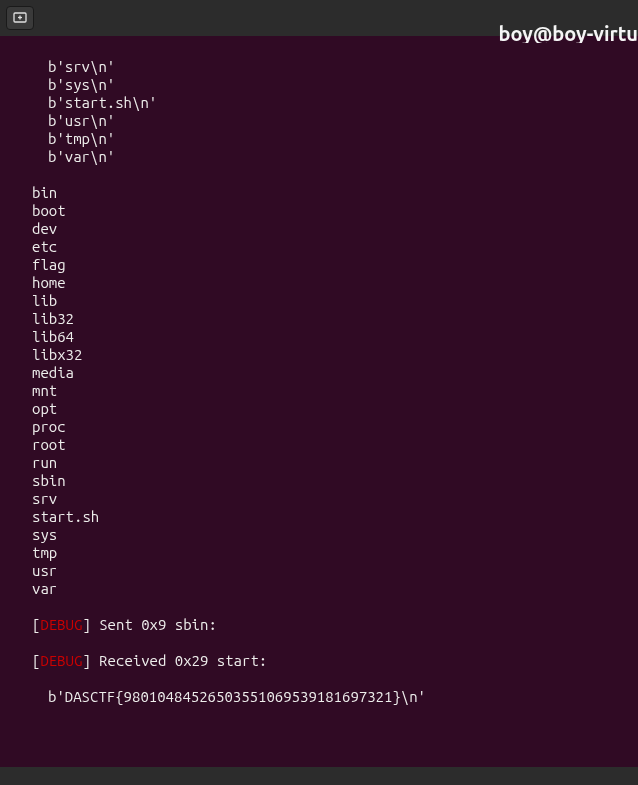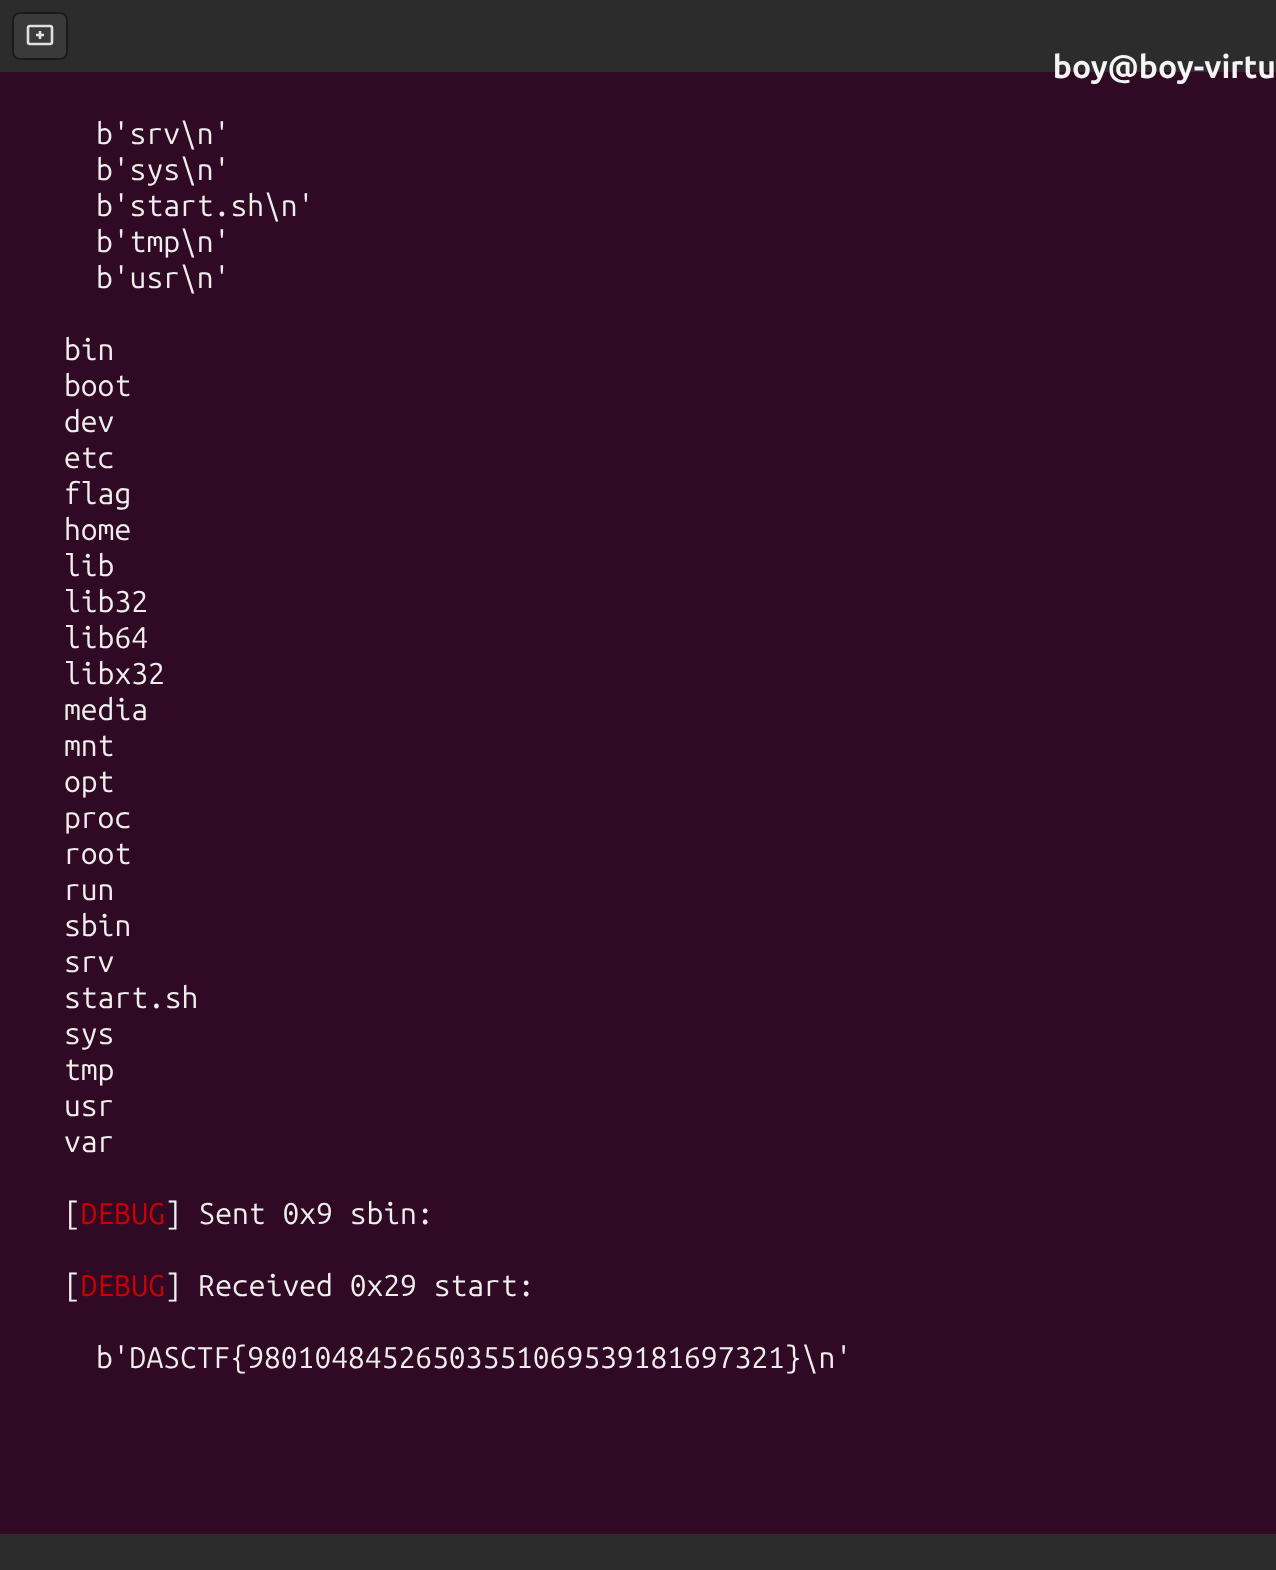--- a/index.html
+++ b/index.html
@@ -35,21 +35,21 @@
     .tab-button svg {
       width: 16px;
       height: 16px;
       fill: #e0e0e0;
     }
     .window-title {
       position: absolute;
       right: 0;
       color: #f5f5f5;
       font-family: 'Ubuntu', sans-serif;
-      font-size: 16px;
+      font-size: 20px;
       font-weight: bold;
       padding-right: 0;
       white-space: nowrap;
       overflow: hidden;
       margin-top: 32px;
     }
     .terminal {
       background: #300a24;
       color: #eeeeec;
       padding: 4px 0 0 0;
@@ -81,21 +81,21 @@
     <svg viewBox="0 0 16 16">
       <rect x="2" y="3" width="12" height="9" rx="1" fill="none" stroke="#e0e0e0" stroke-width="1.3"></rect>
       <line x1="8" y1="5.5" x2="8" y2="9.5" stroke="#e0e0e0" stroke-width="1.3"></line>
       <line x1="6" y1="7.5" x2="10" y2="7.5" stroke="#e0e0e0" stroke-width="1.3"></line>
     </svg>
   </div>
   <div class="window-title">boy@boy-virtu</div>
 </div>
 
 <div class="terminal">
-<div id="indented-block"><div class="term-line indented">b'srv\n'</div><div class="term-line indented">b'sys\n'</div><div class="term-line indented">b'start.sh\n'</div><div class="term-line indented">b'tmp\n'</div><div class="term-line indented">b'usr\n'</div></div>
+<div id="indented-block"><div class="term-line indented">b'srv\n'</div><div class="term-line indented">b'sys\n'</div><div class="term-line indented">b'start.sh\n'</div><div class="term-line indented">b'usr\n'</div><div class="term-line indented">b'tmp\n'</div><div class="term-line indented">b'var\n'</div></div>
 <div id="dir-block"><div class="term-line">bin</div><div class="term-line">boot</div><div class="term-line">dev</div><div class="term-line">etc</div><div class="term-line">flag</div><div class="term-line">home</div><div class="term-line">lib</div><div class="term-line">lib32</div><div class="term-line">lib64</div><div class="term-line">libx32</div><div class="term-line">media</div><div class="term-line">mnt</div><div class="term-line">opt</div><div class="term-line">proc</div><div class="term-line">root</div><div class="term-line">run</div><div class="term-line">sbin</div><div class="term-line">srv</div><div class="term-line">start.sh</div><div class="term-line">sys</div><div class="term-line">tmp</div><div class="term-line">usr</div><div class="term-line">var</div></div>
 <div class="term-line"><span>[</span><span class="red">DEBUG</span><span>] Sent 0x9 sbin:</span></div>
 <div class="term-line"><span>[</span><span class="red">DEBUG</span><span>] Received 0x29 start:</span></div>
 <div class="term-line indented">b'DASCTF{98010484526503551069539181697321}\n'</div>
 
 
 
 
 </div>
 

